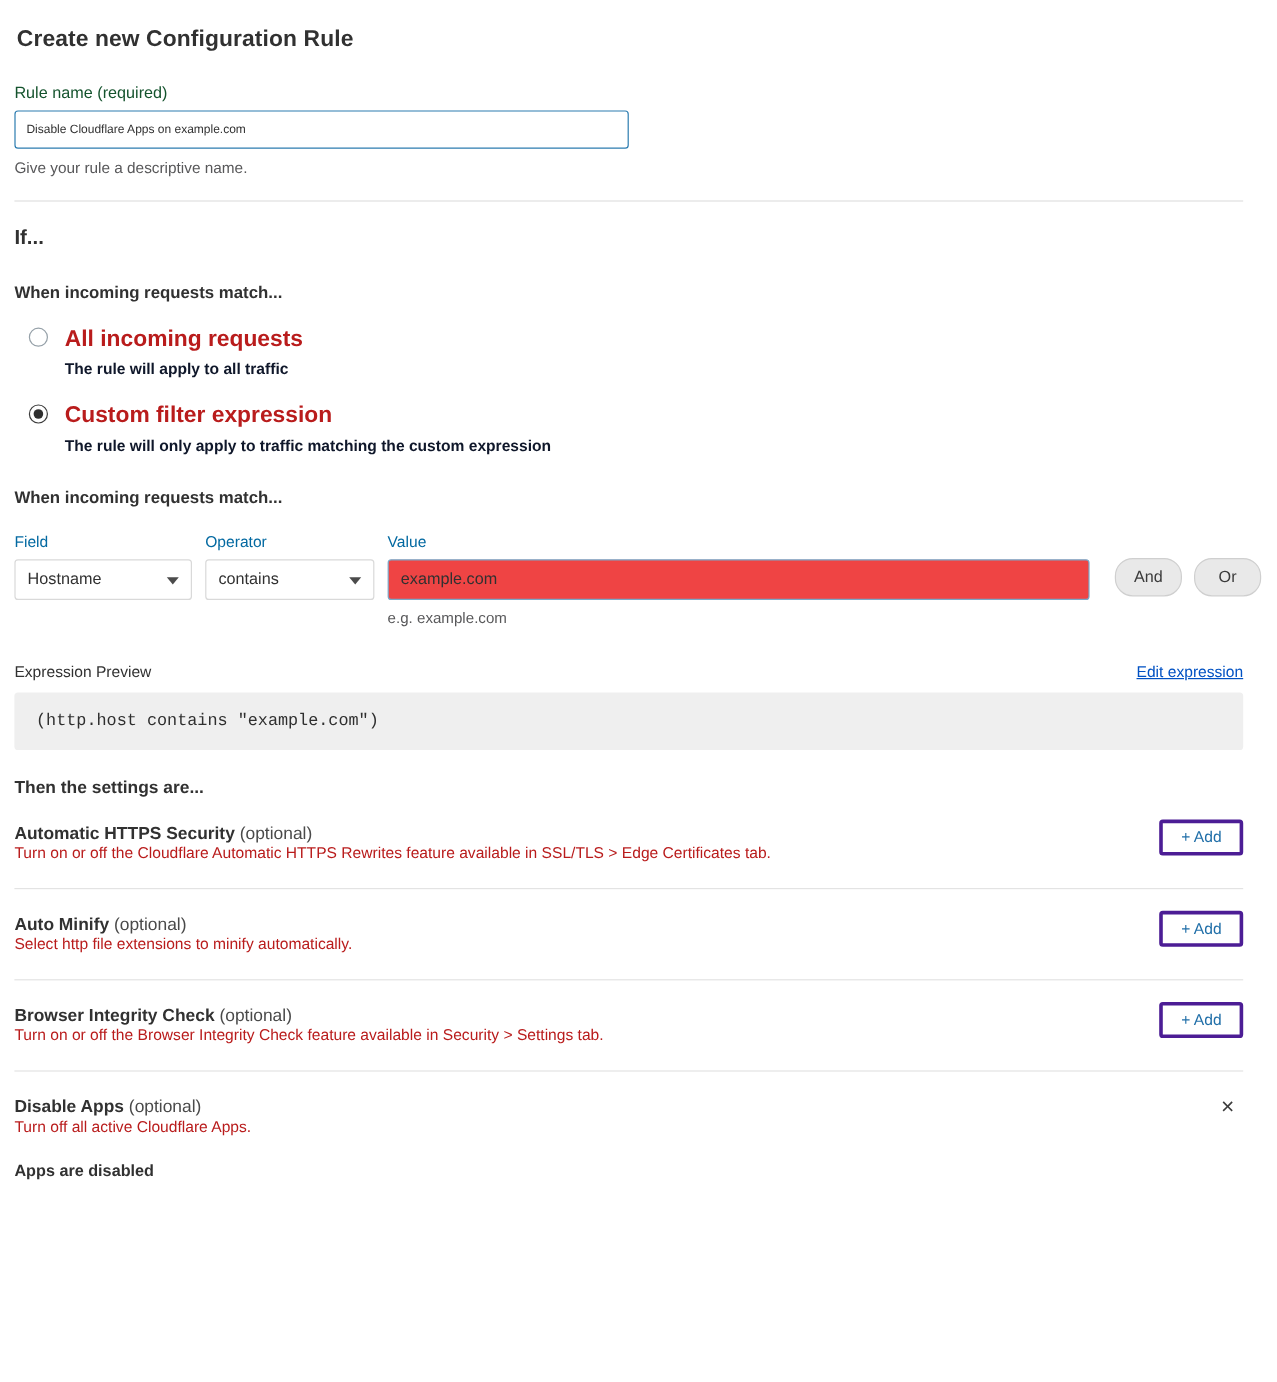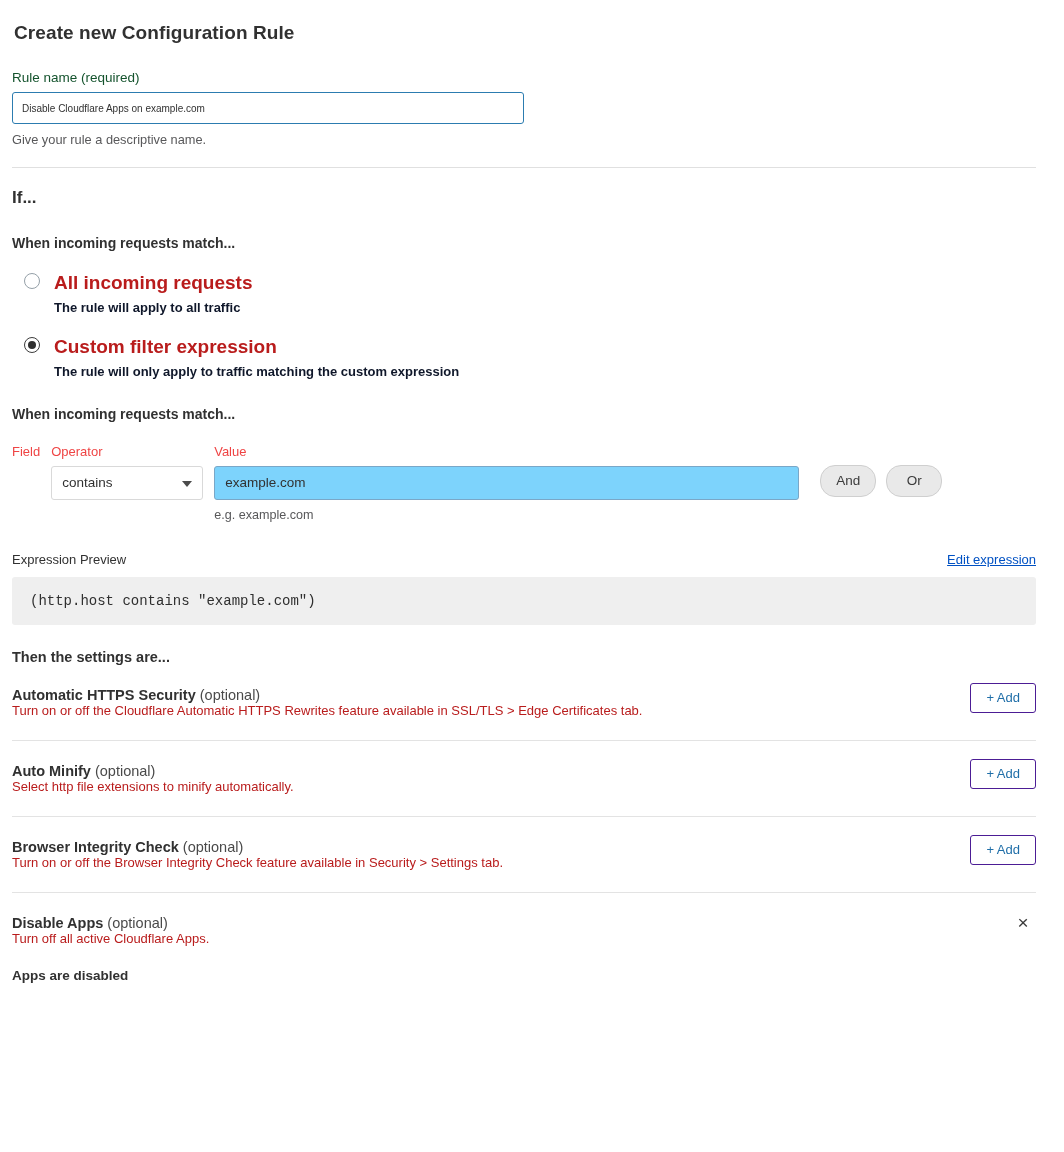--- a/index.html
+++ b/index.html
@@ -107,53 +107,53 @@
     font-weight: bold;
   }
   .filter-row {
     display: flex;
     align-items: flex-start;
     margin-top: 22px;
   }
   .filter-col { margin-right: 11px; }
   .col-label {
     font-size: 13px;
-    color: #ef4444;
+    color: #0369a1;
     margin-bottom: 7px;
   }
   .select {
     position: relative;
     height: 34px;
     border: 1px solid #d9d9d9;
     border-radius: 3px;
     background: #fff;
     font-size: 13.5px;
     color: #313131;
     display: flex;
     align-items: center;
     padding: 0 28px 0 10px;
   }
   .select.field-sel { width: 148px; }
-  .select.op-sel { width: 152px; }
+  .select.op-sel { width: 141px; }
   .caret {
     position: absolute;
     right: 10px;
     top: 50%;
     margin-top: -2px;
     width: 0; height: 0;
     border-left: 5px solid transparent;
     border-right: 5px solid transparent;
     border-top: 6px solid #4b4b4b;
   }
   .value-input {
     width: 585px;
     height: 34px;
     border: 1px solid #7aa7c7;
     border-radius: 3px;
-    background: #7dd3fc;
+    background: #ef4444;
     padding: 4px 10px;
     font-size: 13.5px;
     color: #313131;
     font-family: "Liberation Sans", sans-serif;
     outline: none;
   }
   .value-help {
     font-size: 12.6px;
     color: #58585a;
     margin-top: 8px;
@@ -219,21 +219,21 @@
   .setting-desc {
     font-size: 13px;
     color: #b91c1c;
   }
   .add-btn {
     position: absolute;
     right: 0;
     top: 18px;
     height: 30px;
     padding: 0 15px;
-    border: 1px solid #4c1d95;
+    border: 3px solid #4c1d95;
     border-radius: 3px;
     background: #fff;
     color: #1f6ea8;
     font-size: 13px;
     font-family: "Liberation Sans", sans-serif;
     cursor: pointer;
   }
   .close-x {
     position: absolute;
     right: 2px;
@@ -292,20 +292,24 @@
       <div class="radio-label">Custom filter expression</div>
       <div class="radio-desc">The rule will only apply to traffic matching the custom expression</div>
     </div>
   </div>
 
   <div class="subhead">When incoming requests match...</div>
 
   <div class="filter-row">
     <div class="filter-col">
       <div class="col-label">Field</div>
+      <div class="select field-sel">
+        <span>Hostname</span>
+        <span class="caret"></span>
+      </div>
     </div>
 
     <div class="filter-col">
       <div class="col-label">Operator</div>
       <div class="select op-sel">
         <span>contains</span>
         <span class="caret"></span>
       </div>
     </div>
 

